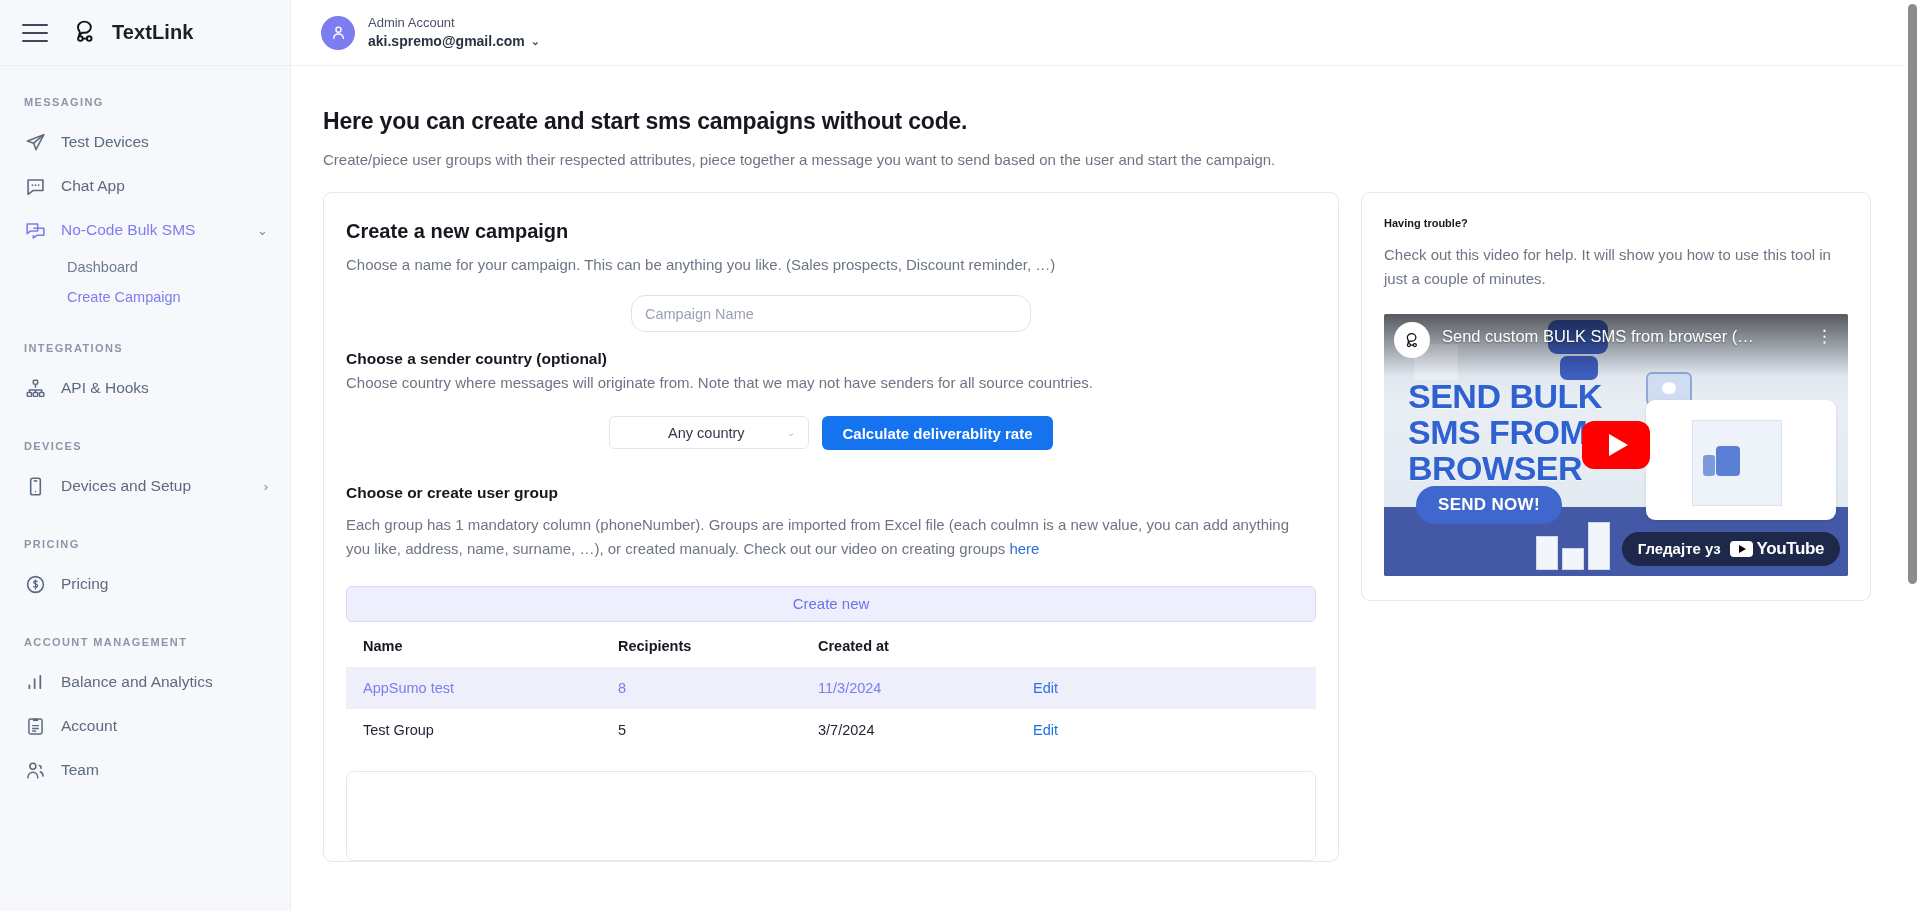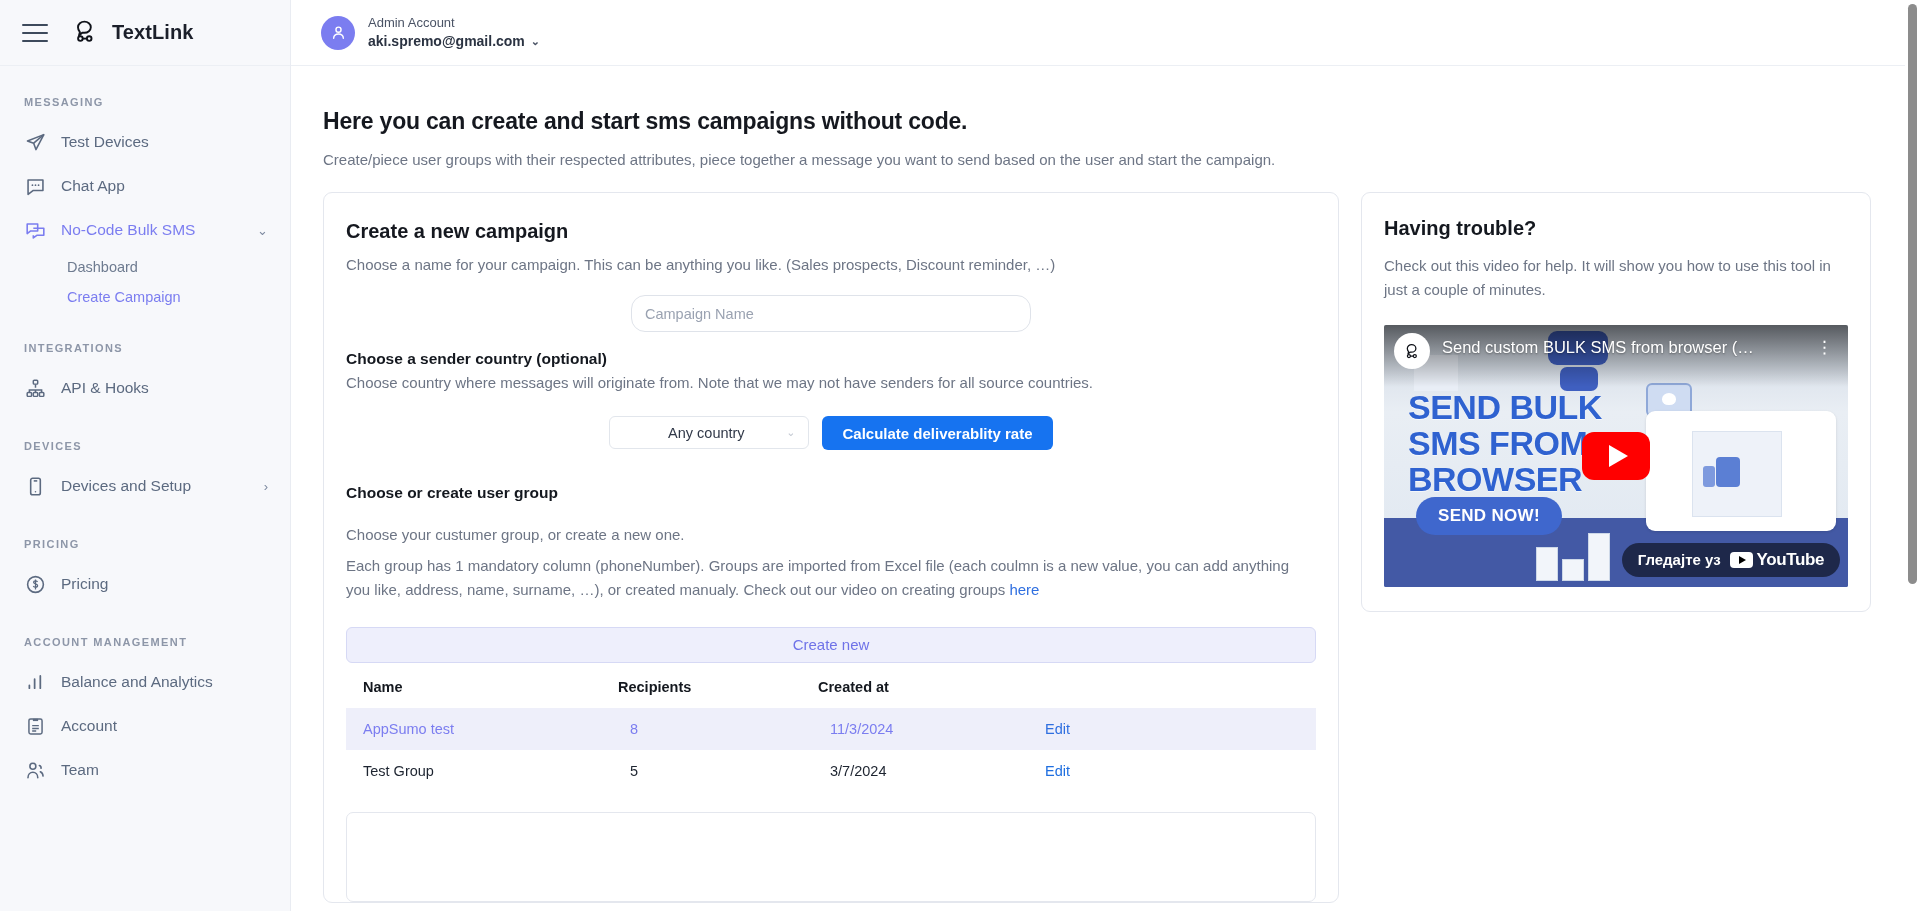--- a/index.html
+++ b/index.html
@@ -123,37 +123,37 @@
     margin: 0 22px; height: 36px; border: 1px solid #d6d9f5; border-radius: 6px;
     background: #eeeffc; color: #6f72e8; font-size: 15px;
     display: flex; align-items: center; justify-content: center; cursor: pointer;
   }
 
   table.groups { width: calc(100% - 44px); margin: 14px 22px 0 22px; border-collapse: collapse; }
   table.groups th {
     text-align: left; font-size: 14.5px; font-weight: 700; color: #14181f;
     padding: 2px 0 13px 0;
   }
-  table.groups td { font-size: 14.5px; color: #1d2430; padding: 13px 12px; }
+  table.groups td { font-size: 14.5px; color: #1d2430; padding: 13px 0; }
   table.groups tr.row-selected { background: #eeeffa; }
   table.groups tr.row-selected td { color: #7b7df0; }
   .c-name { width: 272px; padding-left: 17px !important; }
   .c-rec  { width: 200px; }
   .c-date { width: 215px; }
   .c-edit { text-align: left; }
   .edit-link { color: #1f6fe0; cursor: pointer; font-size: 14.5px; }
   tr.row-selected .edit-link { color: #2f6fe0; }
 
   .bottom-box {
     margin: 20px 22px 0 22px; border: 1px solid #e4e7ee; border-radius: 7px;
     height: 90px; background: #fff;
   }
 
   
-  .help-title { font-size: 20px; font-weight: 700; color: #14181f; }
+  .help-title { font-size: 11px; font-weight: 700; color: #14181f; }
   .help-desc { font-size: 15px; color: #6d7585; margin-top: 14px; line-height: 1.62; }
 
   .video {
     margin-top: 22px; width: 464px; height: 262px; position: relative;
     overflow: hidden; border-radius: 2px;
     background: linear-gradient(#cfd8e4 0%, #e6ecf3 32%, #dfe7f1 70%, #4a62a8 100%);
     cursor: pointer;
   }
   .v-sky { position:absolute; left:0; right:0; top:0; height:74%;
            background: linear-gradient(180deg,#cdd6e2 0%, #e9eef4 45%, #e3eaf2 100%); }
@@ -395,21 +395,20 @@
             <div class="ctl-row">
               <div class="select-box">
                 <span class="sv">Any country</span>
                 <span class="select-chev">⌄</span>
               </div>
               <button class="btn-primary">Calculate deliverablity rate</button>
             </div>
 
             <div style="height:34px"></div>
             <div class="blk-head">Choose or create user group</div>
-            <div class="blk-desc" style="margin-top:24px">Choose your custumer group, or create a new one.</div>
             <div class="blk-desc" style="margin-top:11px; line-height:1.62">
               <span>Each group has 1 mandatory column (phoneNumber). Groups are imported from Excel file (each coulmn is a new value, you can add anything you like, address, name, surname, …), or created manualy. Check out our video on creating groups </span><span style="color:#2f6fe0;cursor:pointer">here</span>
             </div>
 
             <div style="height:24px"></div>
             <div class="create-new">Create new</div>
 
             <table class="groups">
               <thead>
                 <tr>

